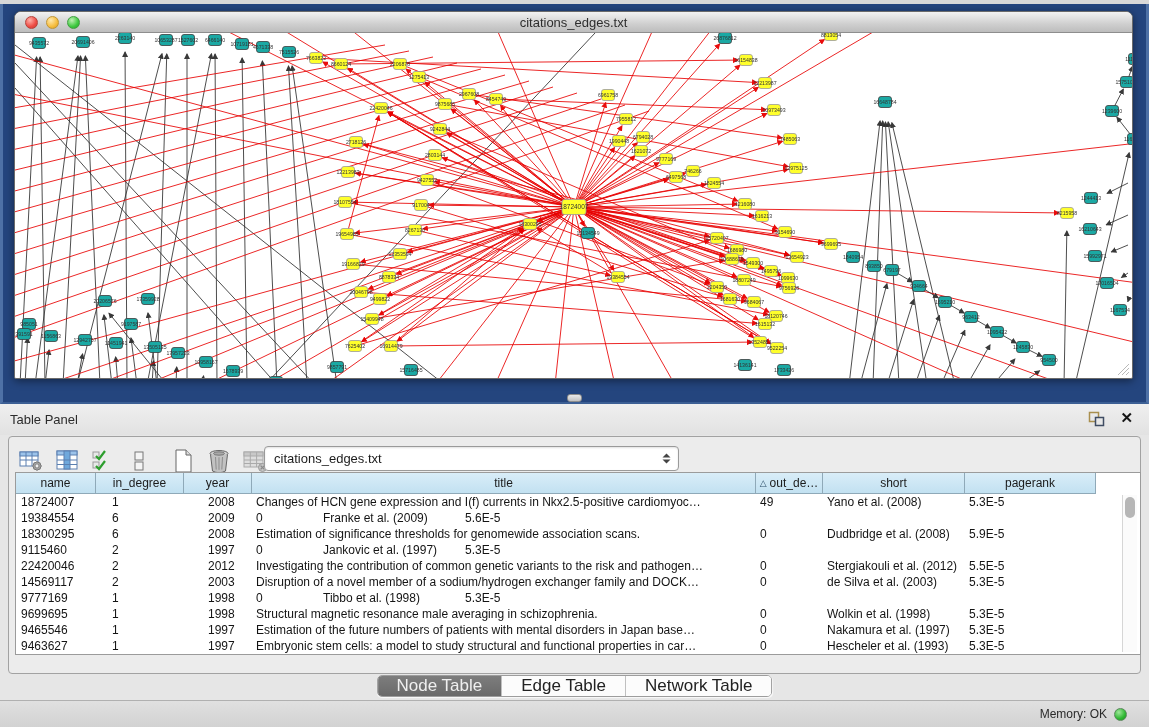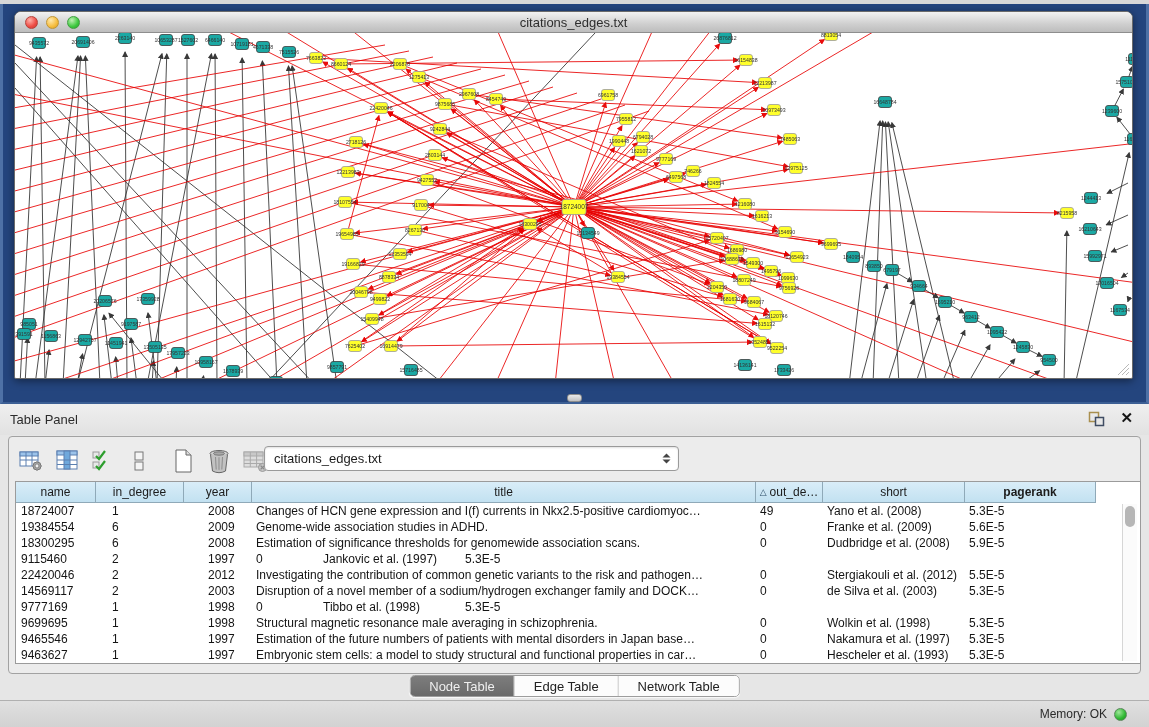--- a/index.html
+++ b/index.html
@@ -41,38 +41,38 @@
                    background:#ececec; border:1px solid #a2a2a2; border-radius:4px; }
   .toolbar { position:absolute; left:8px; top:5px; height:38px; display:flex; align-items:center; gap:9px; }
   .tool { width:27px; height:28px; display:flex; align-items:center; justify-content:center; }
   .fx { font-size:14px; color:#111; font-style:italic; font-family:"Liberation Serif", serif; font-weight:bold; }
   .combo { position:absolute; left:255px; top:9px; width:415px; height:25px; background:#fff;
            border:1px solid #9a9a9a; border-radius:4px; display:flex; align-items:center;
            box-shadow:inset 0 1px 2px rgba(0,0,0,.12); }
   .combo-text { flex:1; font-size:13px; color:#1c1c1c; padding-left:9px; }
   .combo-arrows { width:18px; display:flex; flex-direction:column; align-items:center; gap:1px; padding-right:6px; }
 
-  .table-wrap { position:absolute; left:6px; top:44px; width:1126px; height:183px;
+  .table-wrap { position:absolute; left:6px; top:35px; width:1126px; height:183px;
                 background:#fff; border:1px solid #9b9b9b; overflow:hidden; }
   .thead { display:flex; height:21px; }
   .th { height:21px; background:linear-gradient(#d9edf8,#c2e1f1); border-right:1px solid #8fa9b8;
         border-bottom:1px solid #8fa9b8; font-size:12px; color:#1b1b1b;
         display:flex; align-items:center; justify-content:center; gap:3px; overflow:hidden; white-space:nowrap; }
   .th:first-child { border-left:none; }
   .sort-glyph { font-size:9px; color:#30506a; }
   .trow { display:flex; height:16px; font-size:12px; color:#141414; white-space:nowrap; }
   .td { overflow:hidden; white-space:nowrap; line-height:16px; }
   .vscroll { position:absolute; right:3px; top:22px; bottom:2px; width:15px;
              background:#fbfbfb; border-left:1px solid #d6d6d6; }
   .vthumb { position:absolute; top:2px; left:2px; width:10px; height:21px; background:#b6b6b6; border-radius:6px; }
 
   .tabs { position:absolute; left:50%; transform:translateX(-50%); top:271px; display:flex; height:22px;
           border:1px solid #9d9d9d; border-radius:5px; overflow:hidden; background:#fcfcfc;
           box-shadow:0 1px 1px rgba(255,255,255,.8); }
-  .tab { padding:0 19px; font-size:13px; display:flex; align-items:center; color:#222; background:#fcfcfc;
+  .tab { padding:0 19px; font-size:17px; display:flex; align-items:center; color:#222; background:#fcfcfc;
          border-right:1px solid #bdbdbd; }
   .tab:last-child { border-right:none; }
   .tab.selected { background:linear-gradient(#7d7d7d,#6a6a6a); color:#efefef; }
 
   .statusbar { position:absolute; left:0; bottom:0; width:100%; height:27px;
                background:linear-gradient(#e0e0e0,#d2d2d2); border-top:1px solid #b0b0b0;
                display:flex; align-items:center; justify-content:flex-end; padding-right:22px; gap:7px; }
   .mem-label { font-size:12px; color:#2a2a2a; }
   .mem-dot { width:13px; height:13px; border-radius:50%; border:1px solid #58885a;
              background:radial-gradient(circle at 35% 30%, #9fe79a, #2eb832 60%, #1f8f25); }
@@ -862,39 +862,38 @@
             <div class="th" style="width: 504px;">
               <span>title</span>
             </div>
             <div class="th" style="width: 67px;">
               <span class="sort-glyph">△</span>
               <span>out_de…</span>
             </div>
             <div class="th" style="width: 142px;">
               <span>short</span>
             </div>
-            <div class="th" style="width: 131px; font-weight: bold;">
+            <div class="th" style="width: 131px;">
               <span>pagerank</span>
             </div>
           </div>
         <div id="tbody">
             <div class="trow">
               <div class="td" style="width: 80px; padding-left: 5px;">18724007</div>
               <div class="td" style="width: 88px; padding-left: 16px;">1</div>
               <div class="td" style="width: 68px; padding-left: 24px;">2008</div>
               <div class="td" style="width: 504px; padding-left: 4px;">Changes of HCN gene expression and I(f) currents in Nkx2.5-positive cardiomyoc…</div>
               <div class="td" style="width: 67px; padding-left: 4px;">49</div>
               <div class="td" style="width: 142px; padding-left: 4px;">Yano et al. (2008)</div>
               <div class="td" style="width: 131px; padding-left: 4px;">5.3E-5</div>
             </div>
             <div class="trow">
               <div class="td" style="width: 80px; padding-left: 5px;">19384554</div>
               <div class="td" style="width: 88px; padding-left: 16px;">6</div>
               <div class="td" style="width: 68px; padding-left: 24px;">2009</div>
-              <div class="td" style="width: 504px; padding-left: 4px;">Genome-wide association studies in ADHD.</div>
               <div class="td" style="width: 67px; padding-left: 4px;">0</div>
               <div class="td" style="width: 142px; padding-left: 4px;">Franke et al. (2009)</div>
               <div class="td" style="width: 131px; padding-left: 4px;">5.6E-5</div>
             </div>
             <div class="trow">
               <div class="td" style="width: 80px; padding-left: 5px;">18300295</div>
               <div class="td" style="width: 88px; padding-left: 16px;">6</div>
               <div class="td" style="width: 68px; padding-left: 24px;">2008</div>
               <div class="td" style="width: 504px; padding-left: 4px;">Estimation of significance thresholds for genomewide association scans.</div>
               <div class="td" style="width: 67px; padding-left: 4px;">0</div>

